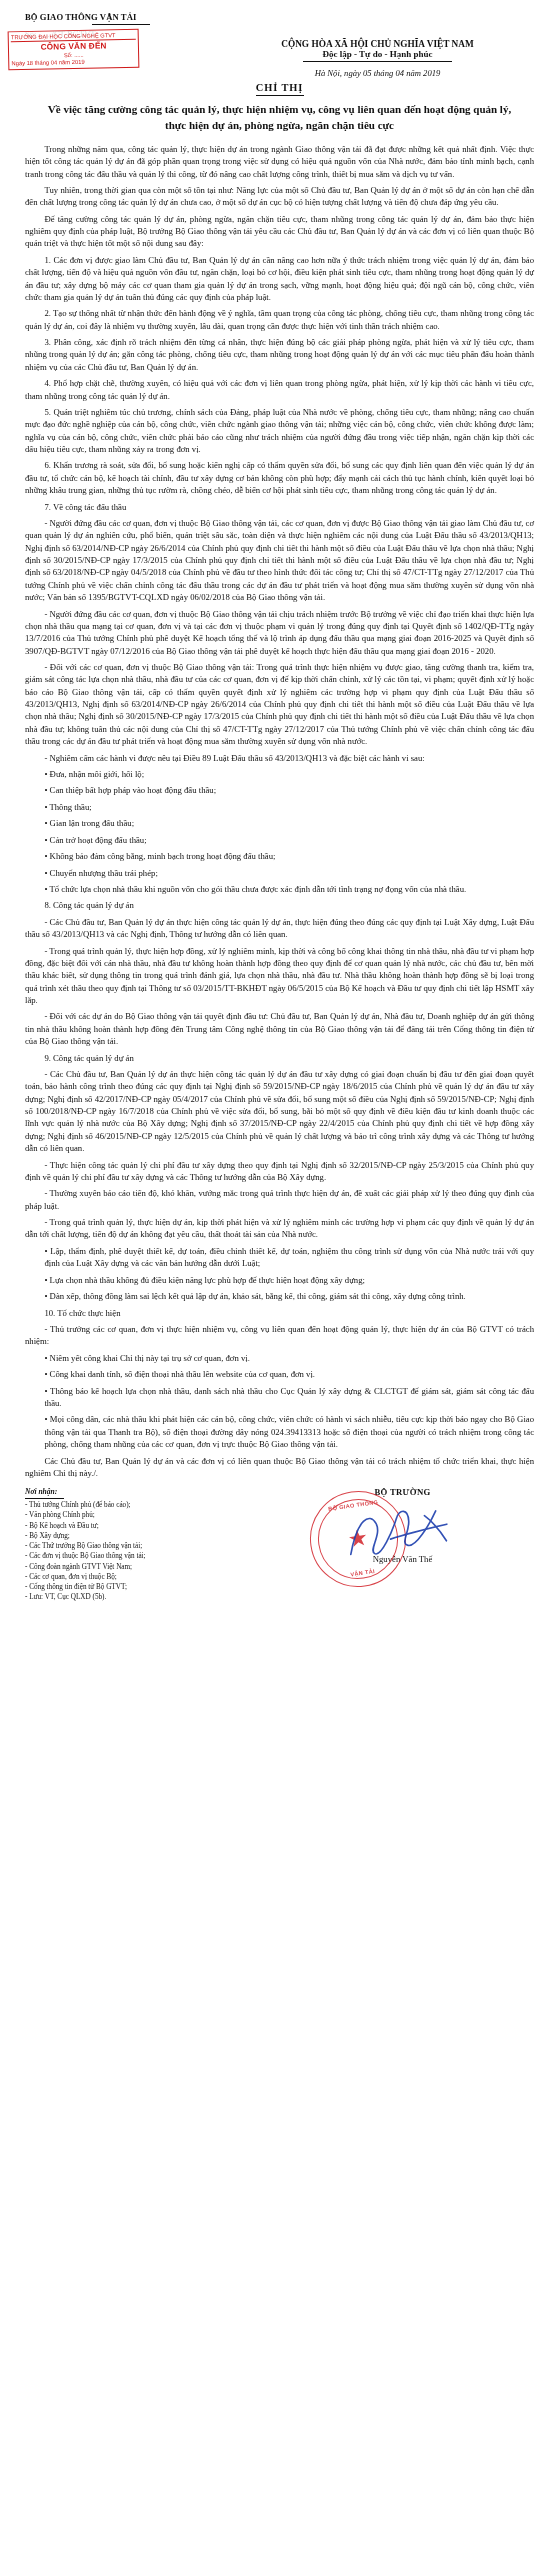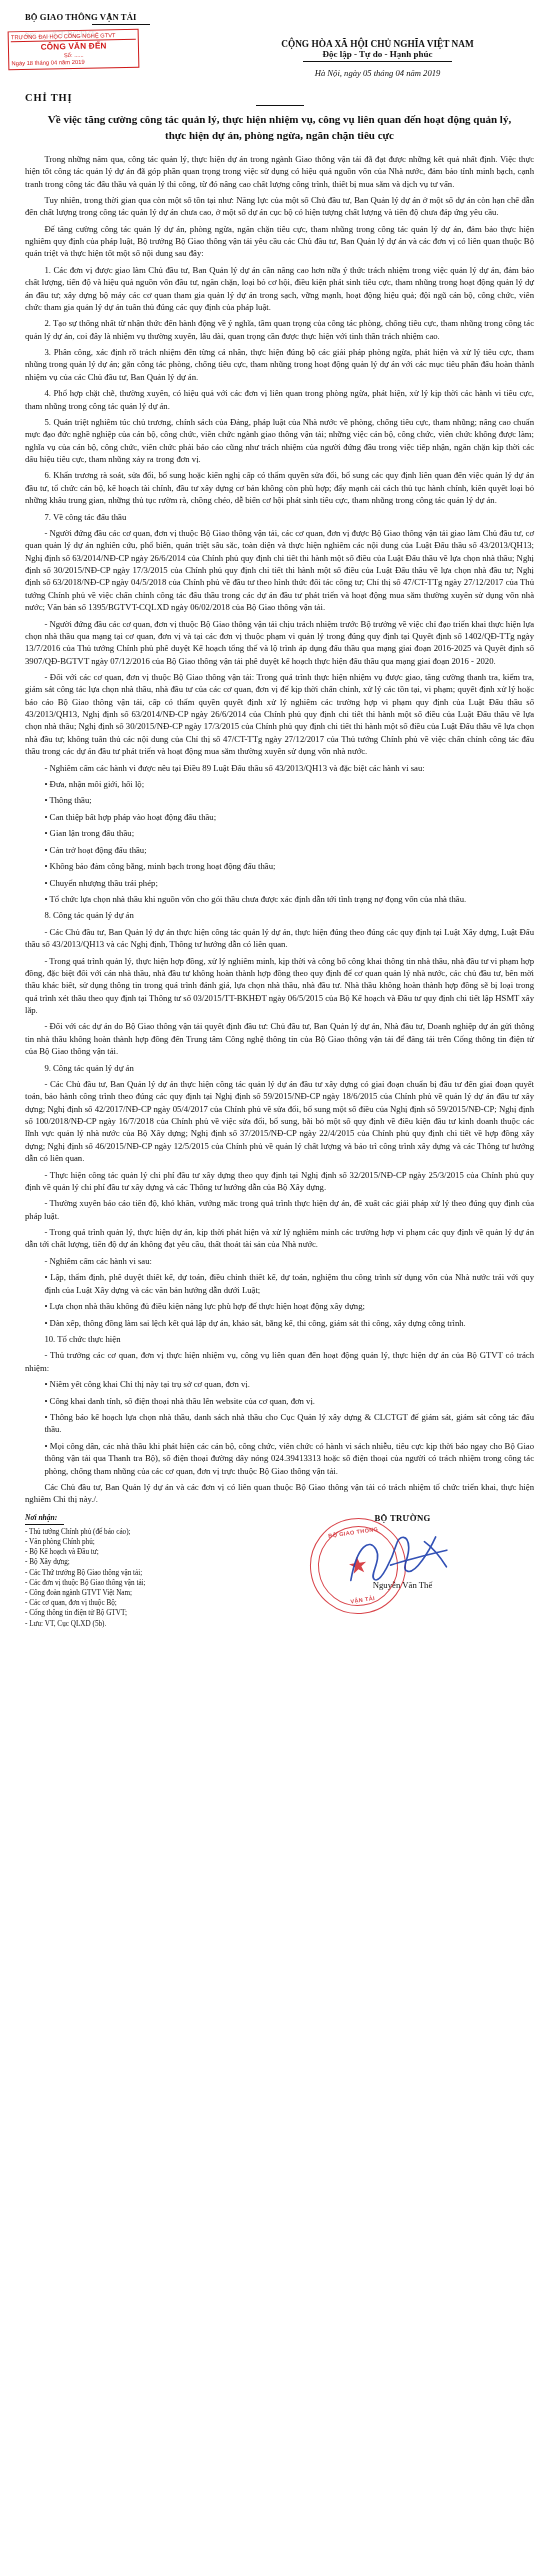--- a/index.html
+++ b/index.html
@@ -50,25 +50,25 @@
     transform:rotate(-1.2deg);
   }
   .stampbox .sb1{font-size:5.7px;}
   .stampbox .sb2{font-size:8.2px;font-weight:bold;text-align:center;letter-spacing:0.2px;margin-top:0.7px;}
   .stampbox .sb3{font-size:5.7px;text-align:center;}
   .stampbox .sb4{font-size:5.8px;}
   .stampbox .sbline{height:0.7px;background:#cf1a1a;width:100%;margin:0.7px 0;}
 
   
   .title{
-    text-align:left;
+    text-align:center;
     font-size:10.4px;
     font-weight:bold;
     letter-spacing:0.9px;
-    margin-top:14px;
+    margin-top:4px;
   }
   .title-rule{width:48px;height:0.7px;background:#111;margin:2.2px auto 0 auto;}
   .subtitle{
     text-align:center;
     font-size:11px;
     font-weight:bold;
     line-height:1.45;
     margin-top:6px;
     padding:0 19.4px;
   }
@@ -185,37 +185,36 @@
       <p class="">3. Phân công, xác định rõ trách nhiệm đến từng cá nhân, thực hiện đúng bộ các giải pháp phòng ngừa, phát hiện và xử lý tiêu cực, tham nhũng trong quản lý dự án; gắn công tác phòng, chống tiêu cực, tham nhũng trong hoạt động quản lý dự án với các mục tiêu phấn đấu hoàn thành nhiệm vụ của các Chủ đầu tư, Ban Quản lý dự án.</p>
       <p class="">4. Phổ hợp chặt chẽ, thường xuyên, có hiệu quả với các đơn vị liên quan trong phòng ngừa, phát hiện, xử lý kịp thời các hành vi tiêu cực, tham nhũng trong công tác quản lý dự án.</p>
       <p class="">5. Quán triệt nghiêm túc chủ trương, chính sách của Đảng, pháp luật của Nhà nước về phòng, chống tiêu cực, tham nhũng; nâng cao chuẩn mực đạo đức nghề nghiệp của cán bộ, công chức, viên chức ngành giao thông vận tải; những việc cán bộ, công chức, viên chức không được làm; nghĩa vụ của cán bộ, công chức, viên chức phải báo cáo cũng như trách nhiệm của người đứng đầu trong việc tiếp nhận, ngăn chặn kịp thời các dấu hiệu tiêu cực, tham nhũng xảy ra trong đơn vị.</p>
       <p class="">6. Khẩn trương rà soát, sửa đổi, bổ sung hoặc kiến nghị cấp có thẩm quyền sửa đổi, bổ sung các quy định liên quan đến việc quản lý dự án đầu tư, tổ chức cán bộ, kế hoạch tài chính, đầu tư xây dựng cơ bản không còn phù hợp; đẩy mạnh cải cách thủ tục hành chính, kiên quyết loại bỏ những khâu trung gian, những thủ tục rườm rà, chồng chéo, dễ biến cơ hội phát sinh tiêu cực, tham nhũng trong công tác quản lý dự án.</p>
       <p class="">7. Về công tác đấu thầu</p>
       <p class="">- Người đứng đầu các cơ quan, đơn vị thuộc Bộ Giao thông vận tải, các cơ quan, đơn vị được Bộ Giao thông vận tải giao làm Chủ đầu tư, cơ quan quản lý dự án nghiên cứu, phổ biến, quán triệt sâu sắc, toàn diện và thực hiện nghiêm các nội dung của Luật Đấu thầu số 43/2013/QH13; Nghị định số 63/2014/NĐ-CP ngày 26/6/2014 của Chính phủ quy định chi tiết thi hành một số điều của Luật Đấu thầu về lựa chọn nhà thầu; Nghị định số 30/2015/NĐ-CP ngày 17/3/2015 của Chính phủ quy định chi tiết thi hành một số điều của Luật Đấu thầu về lựa chọn nhà đầu tư; Nghị định số 63/2018/NĐ-CP ngày 04/5/2018 của Chính phủ về đầu tư theo hình thức đối tác công tư; Chỉ thị số 47/CT-TTg ngày 27/12/2017 của Thủ tướng Chính phủ về việc chấn chỉnh công tác đấu thầu trong các dự án đầu tư phát triển và hoạt động mua sắm thường xuyên sử dụng vốn nhà nước; Văn bản số 1395/BGTVT-CQLXD ngày 06/02/2018 của Bộ Giao thông vận tải.</p>
       <p class="">- Người đứng đầu các cơ quan, đơn vị thuộc Bộ Giao thông vận tải chịu trách nhiệm trước Bộ trưởng về việc chỉ đạo triển khai thực hiện lựa chọn nhà thầu qua mạng tại cơ quan, đơn vị và tại các đơn vị thuộc phạm vi quản lý trong đúng quy định tại Quyết định số 1402/QĐ-TTg ngày 13/7/2016 của Thủ tướng Chính phủ phê duyệt Kế hoạch tổng thể và lộ trình áp dụng đấu thầu qua mạng giai đoạn 2016-2025 và Quyết định số 3907/QĐ-BGTVT ngày 07/12/2016 của Bộ Giao thông vận tải phê duyệt kế hoạch thực hiện đấu thầu qua mạng giai đoạn 2016 - 2020.</p>
       <p class="">- Đối với các cơ quan, đơn vị thuộc Bộ Giao thông vận tải: Trong quá trình thực hiện nhiệm vụ được giao, tăng cường thanh tra, kiểm tra, giám sát công tác lựa chọn nhà thầu, nhà đầu tư của các cơ quan, đơn vị để kịp thời chấn chỉnh, xử lý các tồn tại, vi phạm; quyết định xử lý hoặc báo cáo Bộ Giao thông vận tải, cấp có thẩm quyền quyết định xử lý nghiêm các trường hợp vi phạm quy định của Luật Đấu thầu số 43/2013/QH13, Nghị định số 63/2014/NĐ-CP ngày 26/6/2014 của Chính phủ quy định chi tiết thi hành một số điều của Luật Đấu thầu về lựa chọn nhà thầu; Nghị định số 30/2015/NĐ-CP ngày 17/3/2015 của Chính phủ quy định chi tiết thi hành một số điều của Luật Đấu thầu về lựa chọn nhà đầu tư; không tuân thủ các nội dung của Chỉ thị số 47/CT-TTg ngày 27/12/2017 của Thủ tướng Chính phủ về việc chấn chỉnh công tác đấu thầu trong các dự án đầu tư phát triển và hoạt động mua sắm thường xuyên sử dụng vốn nhà nước.</p>
       <p class="">- Nghiêm cấm các hành vi được nêu tại Điều 89 Luật Đấu thầu số 43/2013/QH13 và đặc biệt các hành vi sau:</p>
       <p class="dash">• Đưa, nhận môi giới, hối lộ;</p>
+      <p class="dash">• Can thiệp bất hợp pháp vào hoạt động đấu thầu;</p>
       <p class="dash">• Thông thầu;</p>
-      <p class="dash">• Can thiệp bất hợp pháp vào hoạt động đấu thầu;</p>
       <p class="dash">• Gian lận trong đấu thầu;</p>
       <p class="dash">• Cản trở hoạt động đấu thầu;</p>
       <p class="dash">• Không bảo đảm công bằng, minh bạch trong hoạt động đấu thầu;</p>
       <p class="dash">• Chuyển nhượng thầu trái phép;</p>
       <p class="dash">• Tổ chức lựa chọn nhà thầu khi nguồn vốn cho gói thầu chưa được xác định dẫn tới tình trạng nợ đọng vốn của nhà thầu.</p>
       <p class="">8. Công tác quản lý dự án</p>
       <p class="">- Các Chủ đầu tư, Ban Quản lý dự án thực hiện công tác quản lý dự án, thực hiện đúng theo đúng các quy định tại Luật Xây dựng, Luật Đấu thầu số 43/2013/QH13 và các Nghị định, Thông tư hướng dẫn có liên quan.</p>
       <p class="">- Trong quá trình quản lý, thực hiện hợp đồng, xử lý nghiêm minh, kịp thời và công bố công khai thông tin nhà thầu, nhà đầu tư vi phạm hợp đồng, đặc biệt đối với cán nhà thầu, nhà đầu tư không hoàn thành hợp đồng theo quy định để cơ quan quản lý nhà nước, các chủ đầu tư, bên mời thầu khác biết, sử dụng thông tin trong quá trình đánh giá, lựa chọn nhà thầu, nhà đầu tư. Nhà thầu không hoàn thành hợp đồng sẽ bị loại trong quá trình xét thầu theo quy định tại Thông tư số 03/2015/TT-BKHĐT ngày 06/5/2015 của Bộ Kế hoạch và Đầu tư quy định chi tiết lập HSMT xây lắp.</p>
       <p class="">- Đối với các dự án do Bộ Giao thông vận tải quyết định đầu tư: Chủ đầu tư, Ban Quản lý dự án, Nhà đầu tư, Doanh nghiệp dự án gửi thông tin nhà thầu không hoàn thành hợp đồng đến Trung tâm Công nghệ thông tin của Bộ Giao thông vận tải để đăng tải trên Cổng thông tin điện tử của Bộ Giao thông vận tải.</p>
       <p class="">9. Công tác quản lý dự án</p>
       <p class="">- Các Chủ đầu tư, Ban Quản lý dự án thực hiện công tác quản lý dự án đầu tư xây dựng có giai đoạn chuẩn bị đầu tư đến giai đoạn quyết toán, bảo hành công trình theo đúng các quy định tại Nghị định số 59/2015/NĐ-CP ngày 18/6/2015 của Chính phủ về quản lý dự án đầu tư xây dựng; Nghị định số 42/2017/NĐ-CP ngày 05/4/2017 của Chính phủ về sửa đổi, bổ sung một số điều của Nghị định số 59/2015/NĐ-CP; Nghị định số 100/2018/NĐ-CP ngày 16/7/2018 của Chính phủ về việc sửa đổi, bổ sung, bãi bỏ một số quy định về điều kiện đầu tư kinh doanh thuộc các lĩnh vực quản lý nhà nước của Bộ Xây dựng; Nghị định số 37/2015/NĐ-CP ngày 22/4/2015 của Chính phủ quy định chi tiết về hợp đồng xây dựng; Nghị định số 46/2015/NĐ-CP ngày 12/5/2015 của Chính phủ về quản lý chất lượng và bảo trì công trình xây dựng và các Thông tư hướng dẫn có liên quan.</p>
       <p class="">- Thực hiện công tác quản lý chi phí đầu tư xây dựng theo quy định tại Nghị định số 32/2015/NĐ-CP ngày 25/3/2015 của Chính phủ quy định về quản lý chi phí đầu tư xây dựng và các Thông tư hướng dẫn của Bộ Xây dựng.</p>
       <p class="">- Thường xuyên báo cáo tiến độ, khó khăn, vướng mắc trong quá trình thực hiện dự án, đề xuất các giải pháp xử lý theo đúng quy định của pháp luật.</p>
       <p class="">- Trong quá trình quản lý, thực hiện dự án, kịp thời phát hiện và xử lý nghiêm minh các trường hợp vi phạm các quy định về quản lý dự án dẫn tới chất lượng, tiến độ dự án không đạt yêu cầu, thất thoát tài sản của Nhà nước.</p>
-      <p class="">- Nghiêm cấm các hành vi sau:</p>
       <p class="dash">• Lập, thẩm định, phê duyệt thiết kế, dự toán, điều chỉnh thiết kế, dự toán, nghiệm thu công trình sử dụng vốn của Nhà nước trái với quy định của Luật Xây dựng và các văn bản hướng dẫn dưới Luật;</p>
       <p class="dash">• Lựa chọn nhà thầu không đủ điều kiện năng lực phù hợp để thực hiện hoạt động xây dựng;</p>
       <p class="dash">• Dàn xếp, thông đồng làm sai lệch kết quả lập dự án, khảo sát, bằng kế, thi công, giám sát thi công, xây dựng công trình.</p>
       <p class="">10. Tổ chức thực hiện</p>
       <p class="">- Thủ trưởng các cơ quan, đơn vị thực hiện nhiệm vụ, công vụ liên quan đến hoạt động quản lý, thực hiện dự án của Bộ GTVT có trách nhiệm:</p>
       <p class="dash">• Niêm yết công khai Chỉ thị này tại trụ sở cơ quan, đơn vị.</p>
       <p class="dash">• Công khai danh tính, số điện thoại nhà thầu lên website của cơ quan, đơn vị.</p>
       <p class="dash">• Thông báo kế hoạch lựa chọn nhà thầu, danh sách nhà thầu cho Cục Quản lý xây dựng &amp; CLCTGT để giám sát, giám sát công tác đấu thầu.</p>
       <p class="dash">• Mọi công dân, các nhà thầu khi phát hiện các cán bộ, công chức, viên chức có hành vi sách nhiễu, tiêu cực kịp thời báo ngay cho Bộ Giao thông vận tải qua Thanh tra Bộ), số điện thoại đường dây nóng 024.39413313 hoặc số điện thoại của người có trách nhiệm trong công tác phòng, chống tham nhũng của các cơ quan, đơn vị trực thuộc Bộ Giao thông vận tải.</p>
       <p class="">Các Chủ đầu tư, Ban Quản lý dự án và các đơn vị có liên quan thuộc Bộ Giao thông vận tải có trách nhiệm tổ chức triển khai, thực hiện nghiêm Chỉ thị này./.</p>

